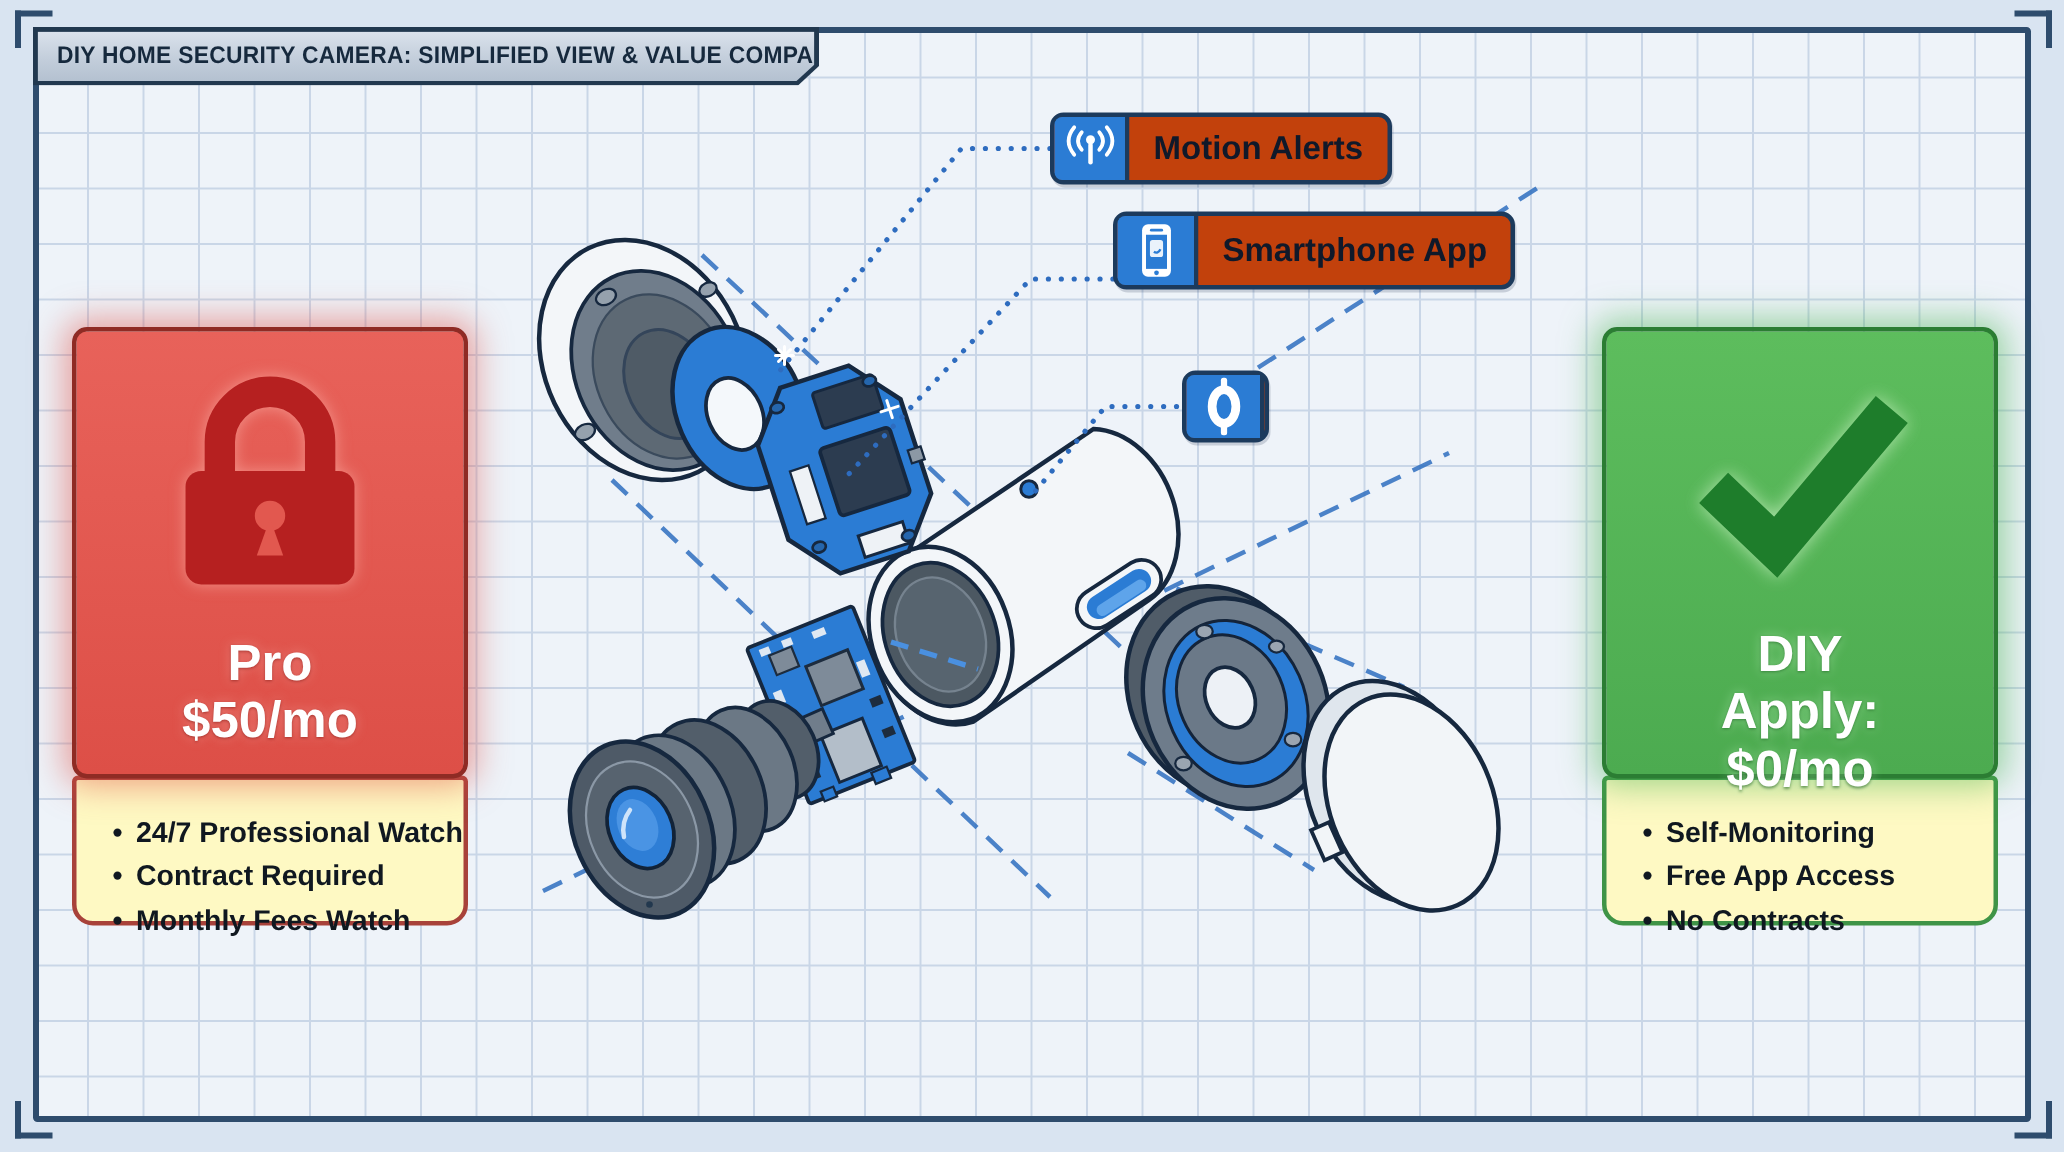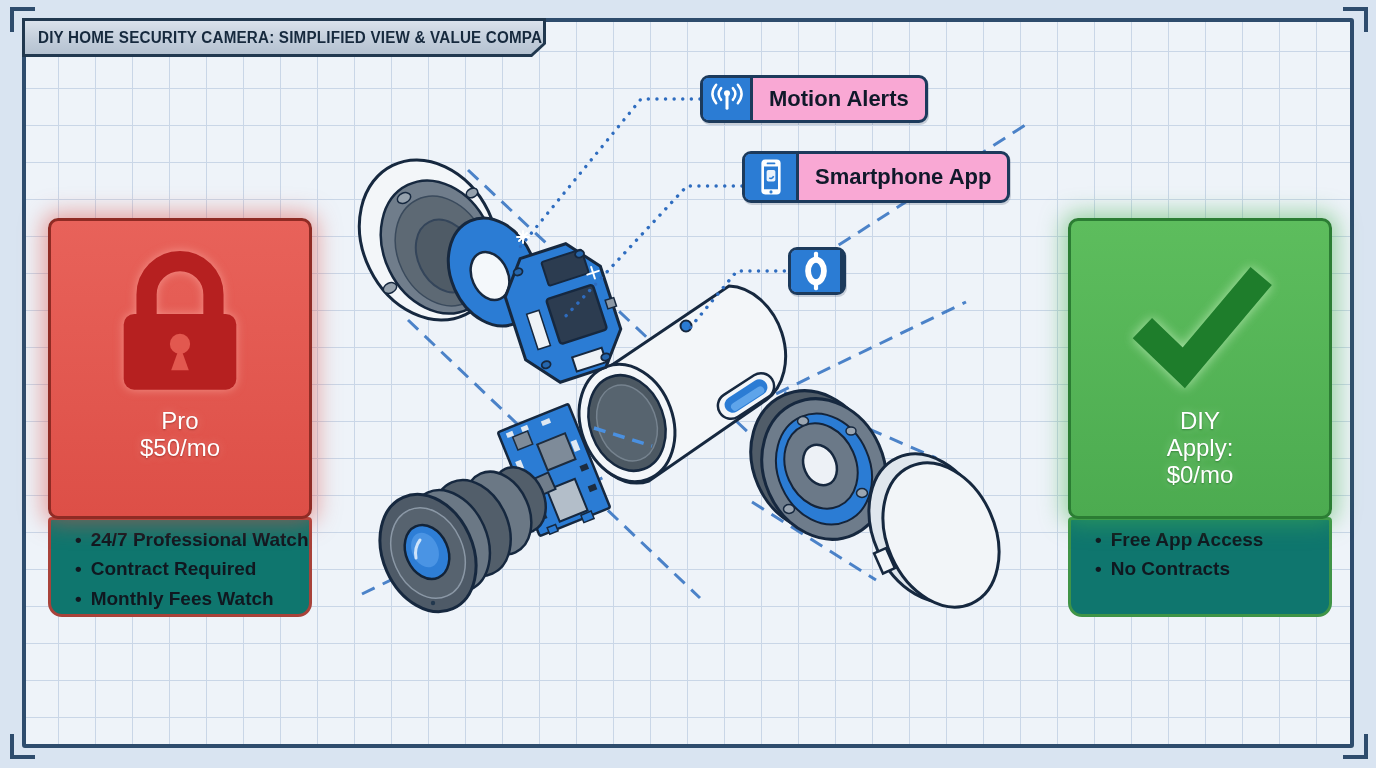--- a/index.html
+++ b/index.html
@@ -31,45 +31,45 @@
 
   .banner{position:absolute;left:22px;top:18px;width:524px;height:39px;background:var(--banner-border);
     clip-path:polygon(0 0,100% 0,100% calc(100% - 13px),calc(100% - 14px) 100%,0 100%);z-index:6}
   .banner .inner{position:absolute;left:3px;top:3px;right:3px;bottom:3px;
     background:linear-gradient(180deg,#dae2ec 0%,#c3cedb 55%,#b4c1d0 100%);
     clip-path:polygon(0 0,100% 0,100% calc(100% - 11px),calc(100% - 12px) 100%,0 100%);
     display:flex;align-items:center;padding-left:13px}
   .banner .inner span{font-size:16px;font-weight:bold;color:#16293d;letter-spacing:.2px;
     white-space:nowrap;transform:scaleX(.95);transform-origin:left center}
 
-  .callout{position:absolute;display:flex;align-items:stretch;background:#f9a8d4;
+  .callout{position:absolute;display:flex;align-items:stretch;background:#c2410c;
     border:3px solid #1c3a5c;border-radius:9px;box-shadow:1px 2px 0 rgba(20,40,70,.18);z-index:5}
   .callout .cicon{background:var(--accent-blue);border-radius:5px 0 0 5px;display:flex;
     align-items:center;justify-content:center;border-right:3px solid #1c3a5c}
   .callout .ctext{display:flex;align-items:center;padding:0 16px;font-size:22px;font-weight:600;color:#10192a;white-space:nowrap}
   #co-motion{left:700px;top:75px;height:48px}
   #co-motion .cicon{width:50px}
-  #co-phone{left:742px;top:151px;height:52px}
+  #co-phone{left:742px;top:141px;height:52px}
   #co-phone .cicon{width:54px}
   #co-fee{left:788px;top:247px;height:48px}
   #co-fee .cicon{width:52px}
 
   .bigcard{position:absolute;top:218px;width:264px;height:301px;border-radius:10px;
     display:flex;flex-direction:column;align-items:center;z-index:4}
   .bigcard .glyph{margin-top:22px;height:156px;display:flex;align-items:center;justify-content:center}
-  .bigcard .title{text-align:center;color:#fff;font-weight:normal;font-size:24px;line-height:1.13;margin-top:8px}
+  .bigcard .title{text-align:center;color:#fff;font-weight:bold;font-size:34px;line-height:1.13;margin-top:24px}
   #card-pro{left:48px;background:linear-gradient(180deg,#e8625a,#dd4f47);border:3px solid var(--red-border);
     box-shadow:0 0 22px 5px rgba(226,80,70,.5)}
   #card-pro .title{text-shadow:0 1px 2px rgba(120,20,15,.55),0 0 8px rgba(255,200,195,.35)}
   #card-diy{left:1068px;background:linear-gradient(180deg,#5dbd5d,#4cab50);border:3px solid var(--green-border);
     box-shadow:0 0 22px 5px rgba(70,180,80,.5)}
   #card-diy .title{text-shadow:0 1px 2px rgba(20,90,25,.55),0 0 8px rgba(215,255,210,.4)}
 
-  .panel{position:absolute;top:517px;width:264px;height:100px;background:#0f766e;z-index:3;
-    border-radius:4px 4px 14px 14px;padding:5px 10px 0 24px}
+  .panel{position:absolute;top:517px;width:264px;height:100px;background:#fef9c3;z-index:3;
+    border-radius:4px 4px 14px 14px;padding:21px 10px 0 24px}
   #panel-pro{left:48px;border:3px solid var(--red-panel-border)}
   #panel-diy{left:1068px;border:3px solid var(--green-panel-border)}
   .panel ul{list-style:none}
   .panel li{font-size:19px;font-weight:600;color:#101820;line-height:1.55;white-space:nowrap}
   .panel li .dot{margin-right:9px}
 </style>
 </head>
 <body>
 
 <div class="frame"></div>
@@ -285,16 +285,17 @@
   </div>
   <div class="title">
     <div>DIY</div>
     <div>Apply:</div>
     <div>$0/mo</div>
   </div>
 </div>
 
 <div class="panel" id="panel-diy">
   <ul>
+    <li><span class="dot">•</span><span>Self-Monitoring</span></li>
     <li><span class="dot">•</span><span>Free App Access</span></li>
     <li><span class="dot">•</span><span>No Contracts</span></li>
   </ul>
 </div>
 
 </body></html>

